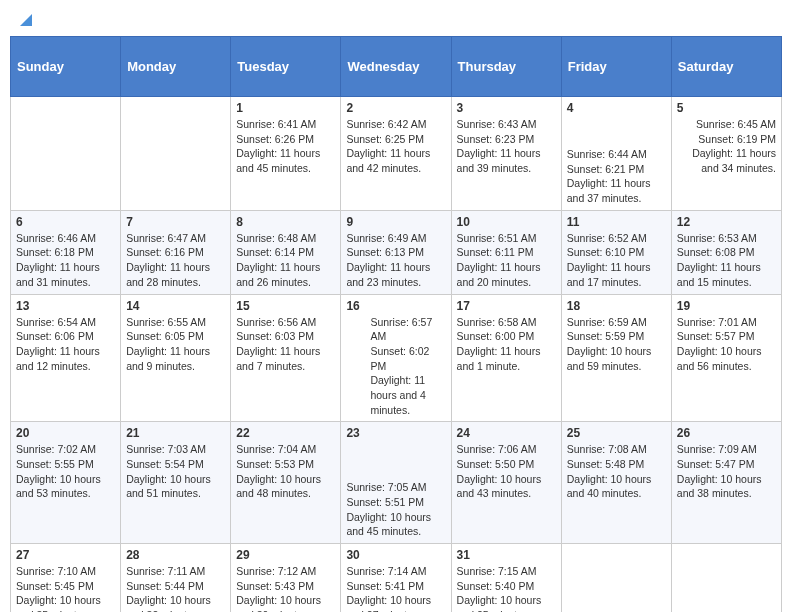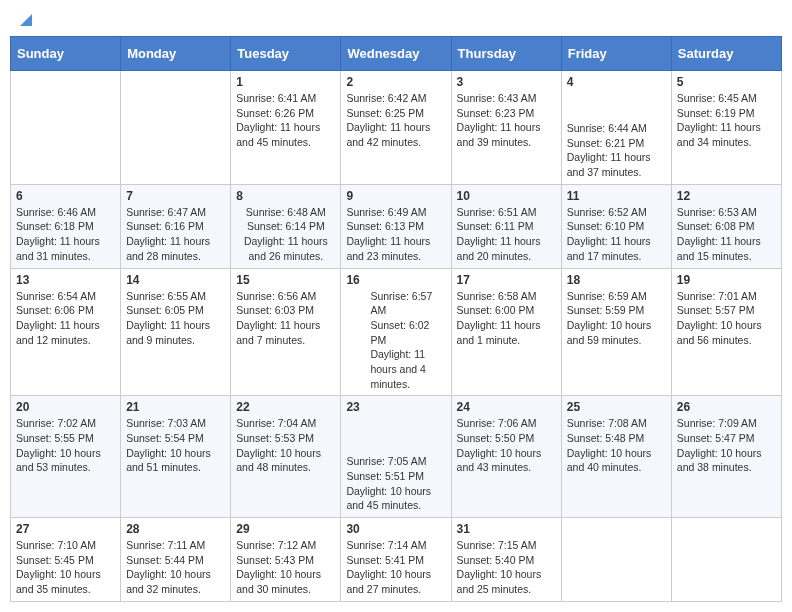--- a/index.html
+++ b/index.html
@@ -47,21 +47,21 @@
     }
     .calendar {
       width: 100%;
       border-collapse: collapse;
       border: 1px solid #ccc;
     }
     .calendar th {
       background-color: #4a7fcb;
       color: #fff;
       text-align: left;
-      padding: 9px 6px;
+      padding: 22px 6px;
       font-size: 13px;
       border: 1px solid #3a6ab5;
     }
     .calendar td {
       vertical-align: top;
       padding: 4px 5px;
       border: 1px solid #ccc;
       font-size: 10.5px;
       color: #333;
       width: 14.28%;
@@ -140,41 +140,41 @@
 Daylight: 11 hours and 39 minutes.</div>
         </td>
         <td>
           <span class="day-number">4</span>
           <div class="day-info" style="white-space: pre-line; margin-top: 32px;">Sunrise: 6:44 AM
 Sunset: 6:21 PM
 Daylight: 11 hours and 37 minutes.</div>
         </td>
         <td>
           <span class="day-number">5</span>
-          <div class="day-info" style="white-space: pre-line;">Sunrise: 6:45 AM
+          <div class="day-info" style="white-space: pre-line; text-align: right;">Sunrise: 6:45 AM
 Sunset: 6:19 PM
 Daylight: 11 hours and 34 minutes.</div>
         </td>
       </tr>
       <tr>
         <td>
           <span class="day-number">6</span>
           <div class="day-info" style="white-space: pre-line;">Sunrise: 6:46 AM
 Sunset: 6:18 PM
 Daylight: 11 hours and 31 minutes.</div>
         </td>
         <td>
           <span class="day-number">7</span>
           <div class="day-info" style="white-space: pre-line;">Sunrise: 6:47 AM
 Sunset: 6:16 PM
 Daylight: 11 hours and 28 minutes.</div>
         </td>
         <td>
           <span class="day-number">8</span>
-          <div class="day-info" style="white-space: pre-line; text-align: center;">Sunrise: 6:48 AM
+          <div class="day-info" style="white-space: pre-line;">Sunrise: 6:48 AM
 Sunset: 6:14 PM
 Daylight: 11 hours and 26 minutes.</div>
         </td>
         <td>
           <span class="day-number">9</span>
           <div class="day-info" style="white-space: pre-line;">Sunrise: 6:49 AM
 Sunset: 6:13 PM
 Daylight: 11 hours and 23 minutes.</div>
         </td>
         <td>

